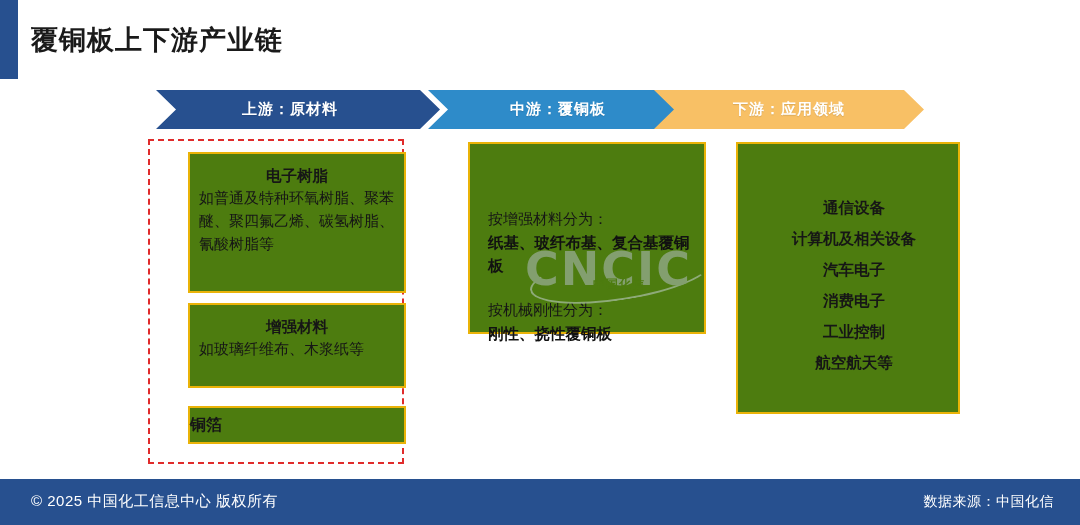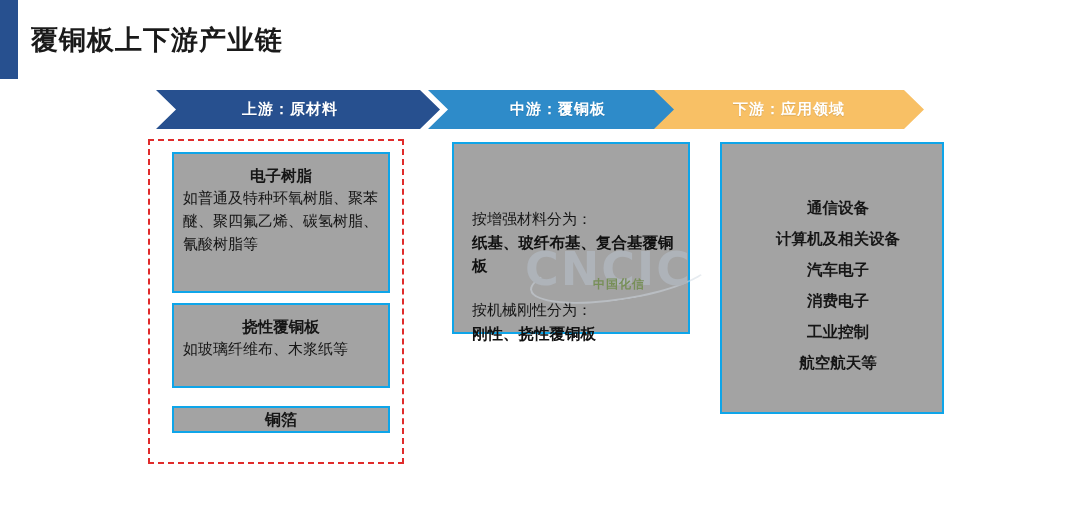--- a/index.html
+++ b/index.html
@@ -94,23 +94,24 @@
     top: 139px;
     width: 256px;
     height: 325px;
     border: 2.5px dashed #e02b2b;
     box-sizing: border-box;
   }
 
   
   .box {
     position: absolute;
-    border: 2px solid #0ea5e9;
+    border: 2px solid #eab308;
     box-sizing: border-box;
-    background: #a3a3a3;
+    background: #4d7c0f;
+    margin-left: 16px;
   }
   .box-title {
     font-size: 15.5px;
     font-weight: bold;
     color: #161616;
     text-align: center;
     line-height: 1.45;
   }
   .box-body {
     font-size: 15px;
@@ -131,24 +132,23 @@
     left: 172px;
     top: 303px;
     width: 218px;
     height: 85px;
     padding: 11px 9px 0 9px;
   }
   #box-foil {
     left: 172px;
     top: 406px;
     width: 218px;
-    height: 27px;
+    height: 38px;
     display: flex;
     align-items: center;
-    justify-content: center;
   }
   #box-foil .box-title { font-size: 16px; }
 
   
   #box-mid {
     left: 452px;
     top: 142px;
     width: 238px;
     height: 192px;
     padding: 0;
@@ -286,21 +286,21 @@
   </div>
 
   <div id="upstream-highlight"></div>
 
   <div class="box" id="box-resin">
     <div class="box-title">电子树脂</div>
     <div class="box-body">如普通及特种环氧树脂、聚苯醚、聚四氟乙烯、碳氢树脂、氰酸树脂等</div>
   </div>
 
   <div class="box" id="box-reinforce">
-    <div class="box-title">挠性覆铜板</div>
+    <div class="box-title">增强材料</div>
     <div class="box-body">如玻璃纤维布、木浆纸等</div>
   </div>
 
   <div class="box" id="box-foil">
     <div class="box-title">铜箔</div>
   </div>
 
   <div class="box" id="box-mid">
     <div id="box-mid-inner">
       <div class="mid-lead">按增强材料分为：</div>
@@ -321,14 +321,18 @@
       <div class="down-item">航空航天等</div>
     </div>
   </div>
 
   <div id="watermark">
     <div id="watermark-swoosh"></div>
     <div id="watermark-text">CNCIC</div>
     <div id="watermark-sub">中国化信</div>
   </div>
 
+  <div id="footer">
+    <div id="footer-copyright">© 2025 中国化工信息中心  版权所有</div>
+    <div id="footer-source">数据来源：中国化信</div>
+  </div>
 
 </div>
 
 </body></html>

